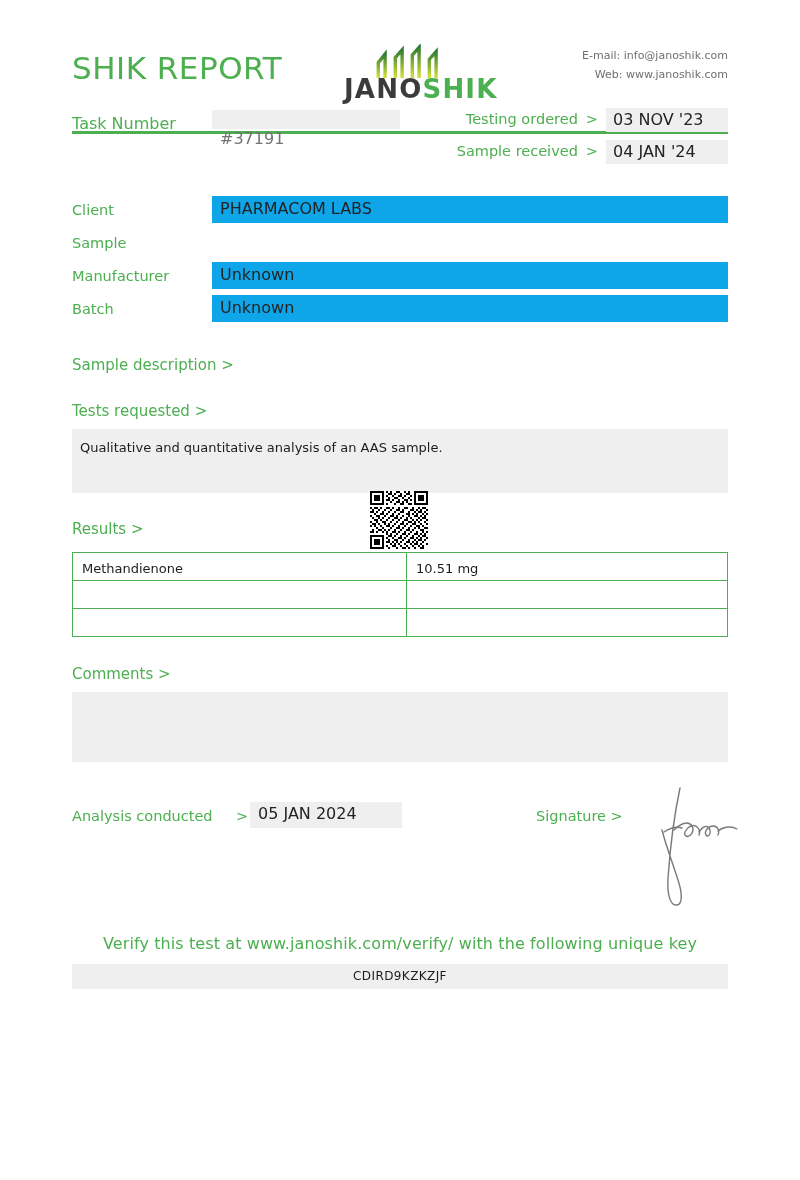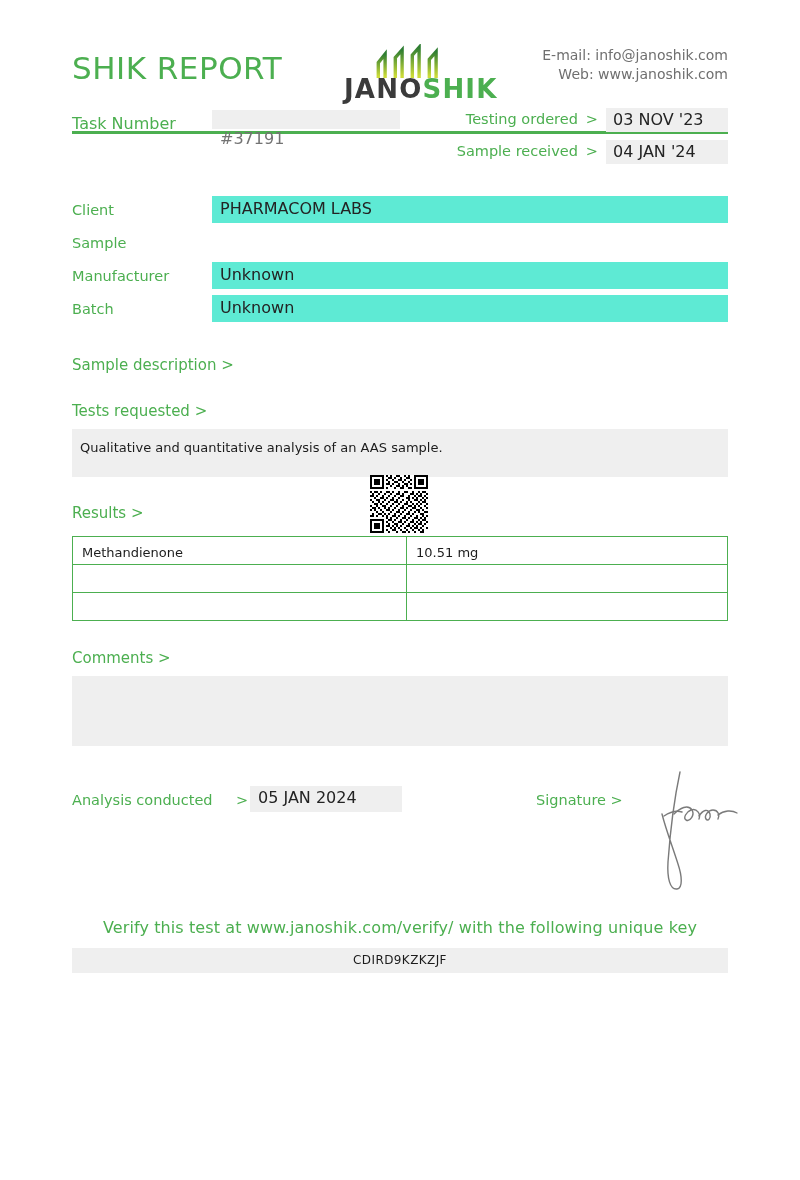--- a/index.html
+++ b/index.html
@@ -47,21 +47,21 @@
     letter-spacing: 1.2px;
     line-height: 22px;
   }
   .logo-word .dark { color: #3b3b3b; }
   .logo-word .green { color: #4caf50; }
   .contact {
     position: absolute;
     right: 0;
     top: 46px;
     text-align: right;
-    font-size: 14px;
+    font-size: 11px;
     color: #6f6f6f;
     line-height: 19px;
   }
   .rule {
     position: absolute;
     left: 72px;
     right: 72px;
     top: 131px;
     height: 3px;
     background: #4caf50;
@@ -117,41 +117,41 @@
     position: absolute;
     left: 0; top: 6px;
     font-size: 14.5px;
     color: #4caf50;
   }
   .field-value {
     position: absolute;
     left: 140px; right: 0;
     top: 0;
     height: 27px;
-    background: #5eead4;
+    background: #0ea5e9;
     font-size: 16px;
     color: #232323;
     padding: 3px 0 0 8px;
   }
 
   
   .section { margin-top: 28px; }
   .section-title {
     font-size: 15px;
     color: #4caf50;
     margin-bottom: 9px;
   }
   .section-box {
     background: #efefef;
     font-size: 13px;
     color: #1c1c1c;
     padding: 11px 0 0 8px;
   }
   .box-desc { height: 68px; }
-  .box-tests { height: 48px; }
+  .box-tests { height: 64px; }
   .box-comments { height: 70px; }
 
   
   .results-header {
     position: relative;
     margin-top: 26px;
     height: 24px;
   }
   .results-title {
     font-size: 15px;

